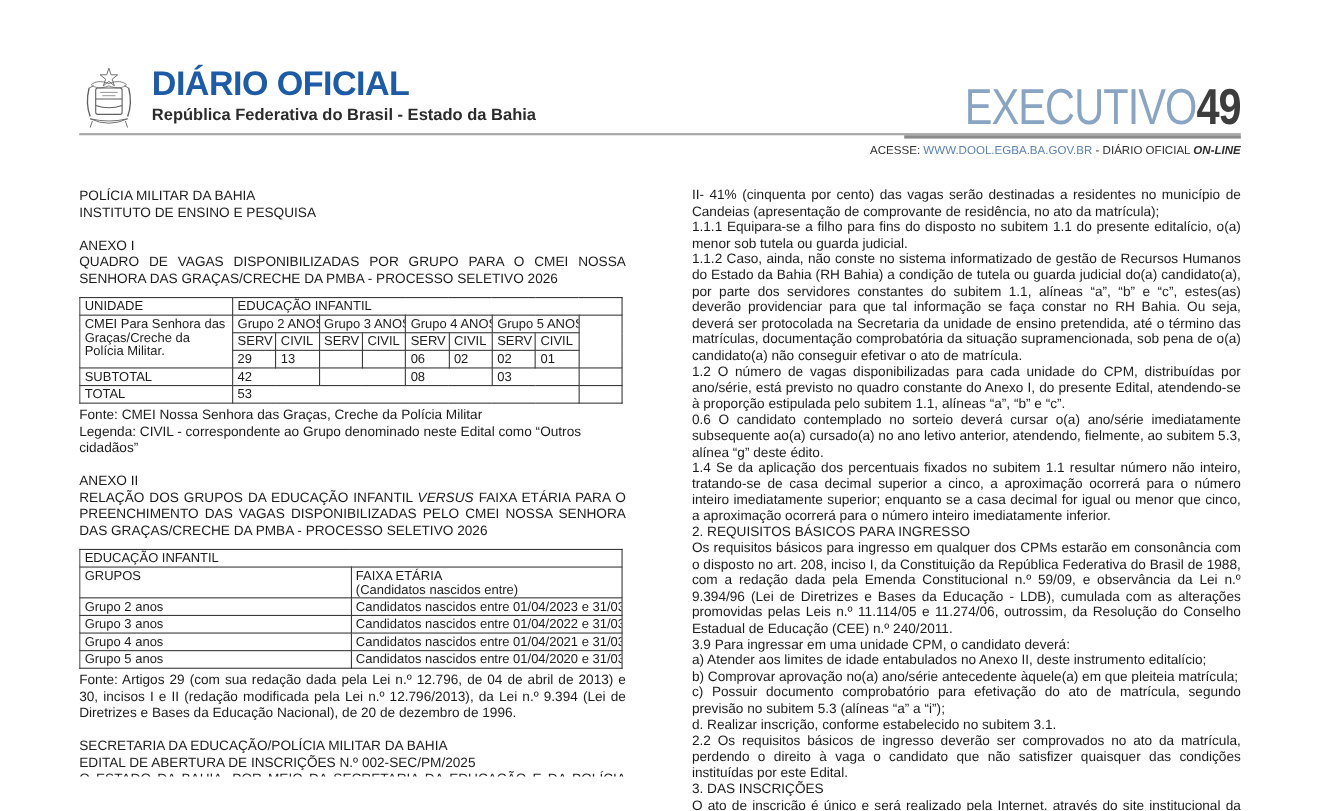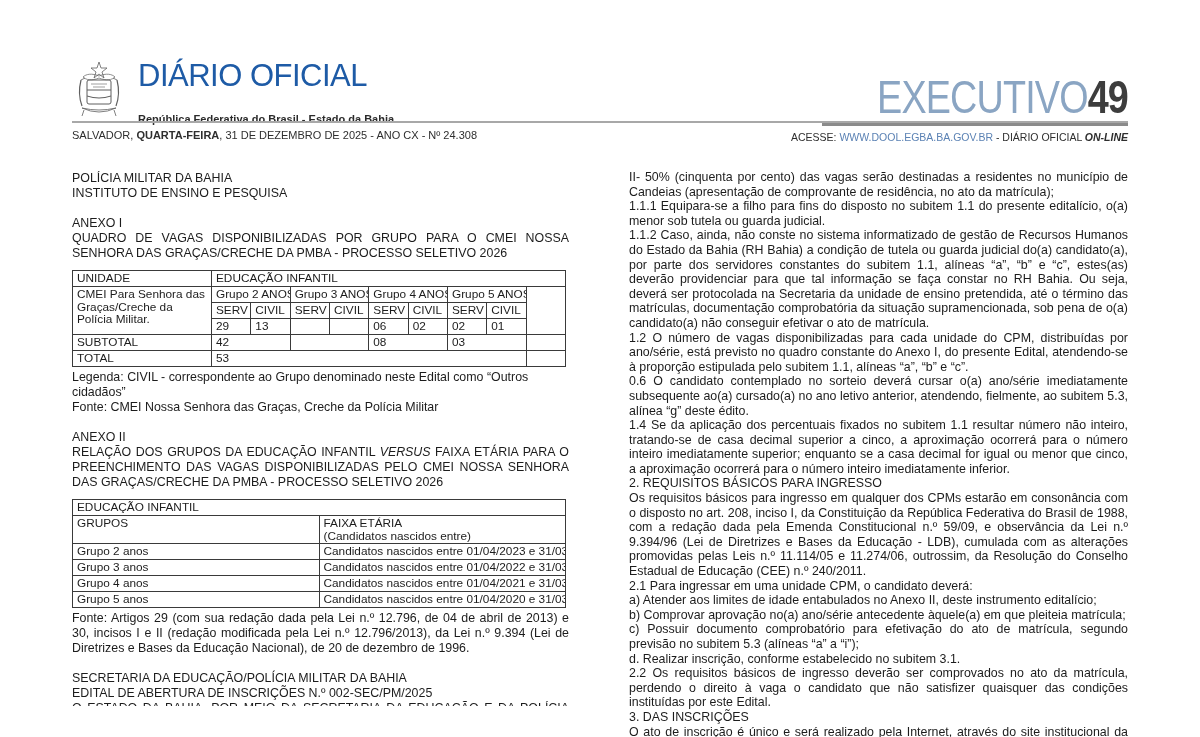--- a/index.html
+++ b/index.html
@@ -3,22 +3,22 @@
 <meta charset="utf-8">
 <style>
   * { margin:0; padding:0; box-sizing:border-box; }
   html,body { background:#ffffff; }
   body { font-family:"Liberation Sans", sans-serif; color:#1c1c1c; }
   .page { position:relative; width:1200px; height:737px; background:#fff; overflow:hidden; }
 
   
   .masthead { position:absolute; left:72px; top:60px; display:flex; align-items:flex-start; }
   .coat { width:54px; height:60px; margin-right:12px; }
-  .brand-title { font-size:31px; font-weight:normal; color:#1e5ba6; letter-spacing:-0.5px; line-height:1.05; }
-  .brand-sub { font-size:11px; font-weight:bold; color:#2b2b2b; margin-top:20px; }
+  .brand-title { font-size:31px; font-weight:bold; color:#1e5ba6; letter-spacing:-0.5px; line-height:1.05; }
+  .brand-sub { font-size:15px; font-weight:bold; color:#2b2b2b; margin-top:3px; }
   .edition { position:absolute; right:72px; top:70px; text-align:right; white-space:nowrap;
              transform:scaleX(0.82); transform-origin:right top; }
   .edition-name { font-size:46px; color:#8aa5c3; letter-spacing:-1px; }
   .edition-num { font-size:46px; color:#3d3d3d; font-weight:bold; letter-spacing:-1px; }
   .rule-main { position:absolute; left:72px; top:121px; width:1056px; height:2px; background:#a8a8a8; }
   .rule-right { position:absolute; left:822px; top:123px; width:306px; height:3px; background:#8b8b8b; }
   .dateline { position:absolute; left:72px; top:129px; font-size:11px; color:#2e2e2e; }
   .accessline { position:absolute; right:72px; top:131px; font-size:10.5px; color:#2e2e2e; }
   .accessline .url { color:#5b82b4; }
   .accessline .online { font-weight:bold; font-style:italic; }
@@ -73,23 +73,20 @@
     </div>
   </div>
 
   <div class="edition">
     <span class="edition-name">EXECUTIVO</span><span class="edition-num">49</span>
   </div>
 
   <div class="rule-main"></div>
   <div class="rule-right"></div>
 
-  <div class="dateline">
-    <span>SALVADOR, </span><span class="b">QUARTA-FEIRA</span><span>, 31 DE DEZEMBRO DE 2025 - ANO CX - Nº 24.308</span>
-  </div>
 
   <div class="accessline">
     <span>ACESSE: </span><span class="url">WWW.DOOL.EGBA.BA.GOV.BR</span><span> - DIÁRIO OFICIAL </span><span class="online">ON-LINE</span>
   </div>
 
   <div class="col-left">
     <p class="bold">POLÍCIA MILITAR DA BAHIA</p>
     <p class="bold">INSTITUTO DE ENSINO E PESQUISA</p>
     <div class="gap"></div>
 
@@ -140,22 +137,22 @@
         <td class="c-n"></td>
       </tr>
       <tr>
         <td>TOTAL</td>
         <td colspan="8">53</td>
         <td class="c-n"></td>
       </tr>
     </tbody>
       </table>
 
+    <p><span class="bold">Fonte:</span><span> CMEI Nossa Senhora das Graças, Creche da Polícia Militar</span></p>
     <p><span class="bold">Legenda:</span><span> CIVIL - correspondente ao Grupo denominado neste Edital como “</span><span class="bold">Outros cidadãos”</span></p>
-    <p><span class="bold">Fonte:</span><span> CMEI Nossa Senhora das Graças, Creche da Polícia Militar</span></p>
     <div class="gap"></div>
 
     <p class="bold">ANEXO II</p>
     <p class="bold j"><span>RELAÇÃO DOS GRUPOS DA EDUCAÇÃO INFANTIL </span><span class="it">VERSUS</span><span> FAIXA ETÁRIA PARA O PREENCHIMENTO DAS VAGAS DISPONIBILIZADAS PELO CMEI NOSSA SENHORA DAS GRAÇAS/CRECHE DA PMBA - PROCESSO SELETIVO 2026</span></p>
     <div class="gap-s"></div>
 
     <table class="t2">
       <tbody>
           <tr>
         <td colspan="2">EDUCAÇÃO INFANTIL</td>
@@ -187,29 +184,29 @@
     <div class="gap"></div>
 
     <p class="bold j">SECRETARIA DA EDUCAÇÃO/POLÍCIA MILITAR DA BAHIA</p>
     <p class="bold j">EDITAL DE ABERTURA DE INSCRIÇÕES N.º 002-SEC/PM/2025</p>
     <div class="clip clip-left">
       <p class="bold j">O ESTADO DA BAHIA, POR MEIO DA SECRETARIA DA EDUCAÇÃO E DA POLÍCIA MILITAR</p>
     </div>
   </div>
 
   <div class="col-right">
-    <p class="j">II- 50% (cinquenta por cento) das vagas serão destinadas a residentes no município de Candeias (apresentação de comprovante de residência, no ato da matrícula);</p>
+    <p class="j">II- 41% (cinquenta por cento) das vagas serão destinadas a residentes no município de Candeias (apresentação de comprovante de residência, no ato da matrícula);</p>
     <p class="j">1.1.1 Equipara-se a filho para fins do disposto no subitem 1.1 do presente editalício, o(a) menor sob tutela ou guarda judicial.</p>
     <p class="j">1.1.2 Caso, ainda, não conste no sistema informatizado de gestão de Recursos Humanos do Estado da Bahia (RH Bahia) a condição de tutela ou guarda judicial do(a) candidato(a), por parte dos servidores constantes do subitem 1.1, alíneas “a”, “b” e “c”, estes(as) deverão providenciar para que tal informação se faça constar no RH Bahia. Ou seja, deverá ser protocolada na Secretaria da unidade de ensino pretendida, até o término das matrículas, documentação comprobatória da situação supramencionada, sob pena de o(a) candidato(a) não conseguir efetivar o ato de matrícula.</p>
     <p class="j">1.2 O número de vagas disponibilizadas para cada unidade do CPM, distribuídas por ano/série, está previsto no quadro constante do Anexo I, do presente Edital, atendendo-se à proporção estipulada pelo subitem 1.1, alíneas “a”, “b” e “c”.</p>
     <p class="j">0.6 O candidato contemplado no sorteio deverá cursar o(a) ano/série imediatamente subsequente ao(a) cursado(a) no ano letivo anterior, atendendo, fielmente, ao subitem 5.3, alínea “g” deste édito.</p>
     <p class="j">1.4 Se da aplicação dos percentuais fixados no subitem 1.1 resultar número não inteiro, tratando-se de casa decimal superior a cinco, a aproximação ocorrerá para o número inteiro imediatamente superior; enquanto se a casa decimal for igual ou menor que cinco, a aproximação ocorrerá para o número inteiro imediatamente inferior.</p>
     <p class="j bold">2. REQUISITOS BÁSICOS PARA INGRESSO</p>
     <p class="j">Os requisitos básicos para ingresso em qualquer dos CPMs estarão em consonância com o disposto no art. 208, inciso I, da Constituição da República Federativa do Brasil de 1988, com a redação dada pela Emenda Constitucional n.º 59/09, e observância da Lei n.º 9.394/96 (Lei de Diretrizes e Bases da Educação - LDB), cumulada com as alterações promovidas pelas Leis n.º 11.114/05 e 11.274/06, outrossim, da Resolução do Conselho Estadual de Educação (CEE) n.º 240/2011.</p>
-    <p class="j">2.1 Para ingressar em uma unidade CPM, o candidato deverá:</p>
+    <p class="j">3.9 Para ingressar em uma unidade CPM, o candidato deverá:</p>
     <p class="j">a) Atender aos limites de idade entabulados no Anexo II, deste instrumento editalício;</p>
     <p class="j">b) Comprovar aprovação no(a) ano/série antecedente àquele(a) em que pleiteia matrícula;</p>
     <p class="j">c) Possuir documento comprobatório para efetivação do ato de matrícula, segundo previsão no subitem 5.3 (alíneas “a” a “i”);</p>
     <p class="j">d. Realizar inscrição, conforme estabelecido no subitem 3.1.</p>
     <p class="j">2.2 Os requisitos básicos de ingresso deverão ser comprovados no ato da matrícula, perdendo o direito à vaga o candidato que não satisfizer quaisquer das condições instituídas por este Edital.</p>
     <p class="j bold">3. DAS INSCRIÇÕES</p>
     <p class="j">O ato de inscrição é único e será realizado pela Internet, através do site institucional da PMBA</p>
 
   </div>
 

